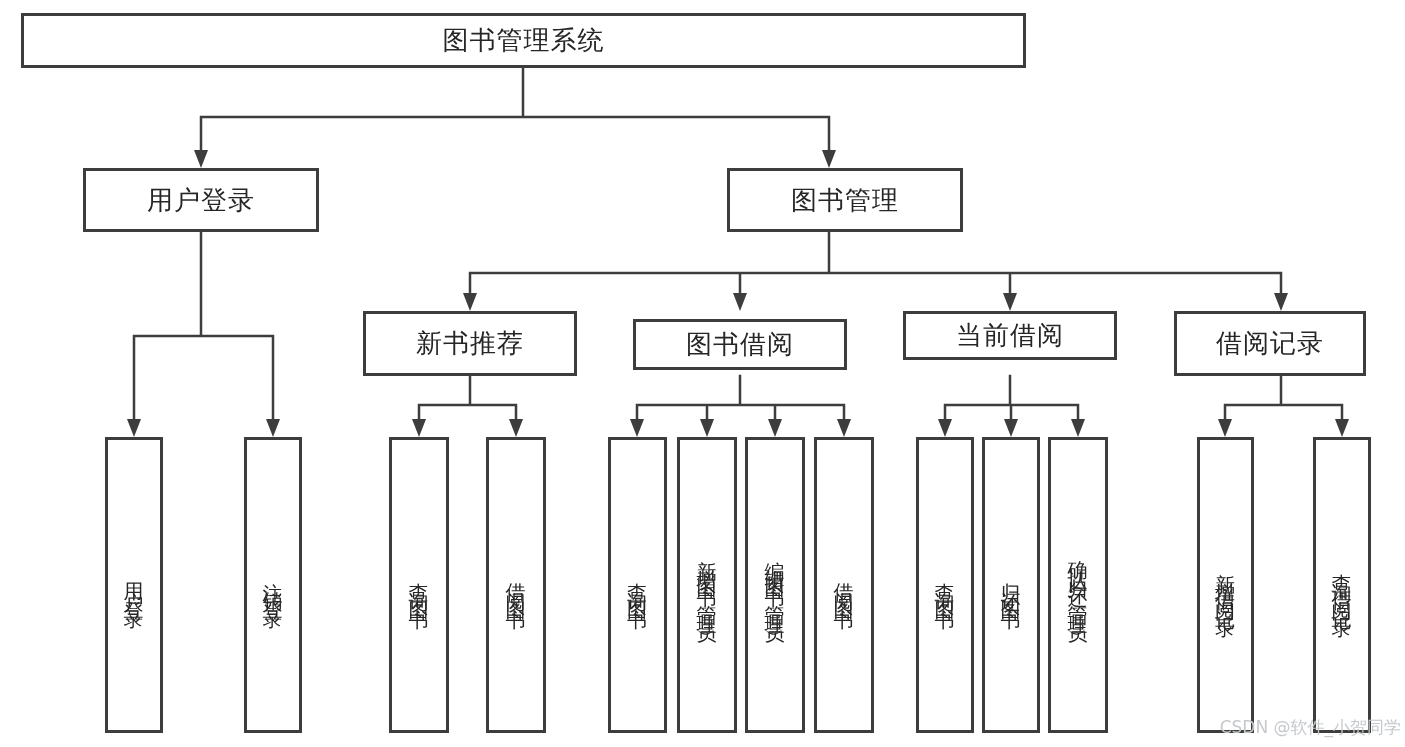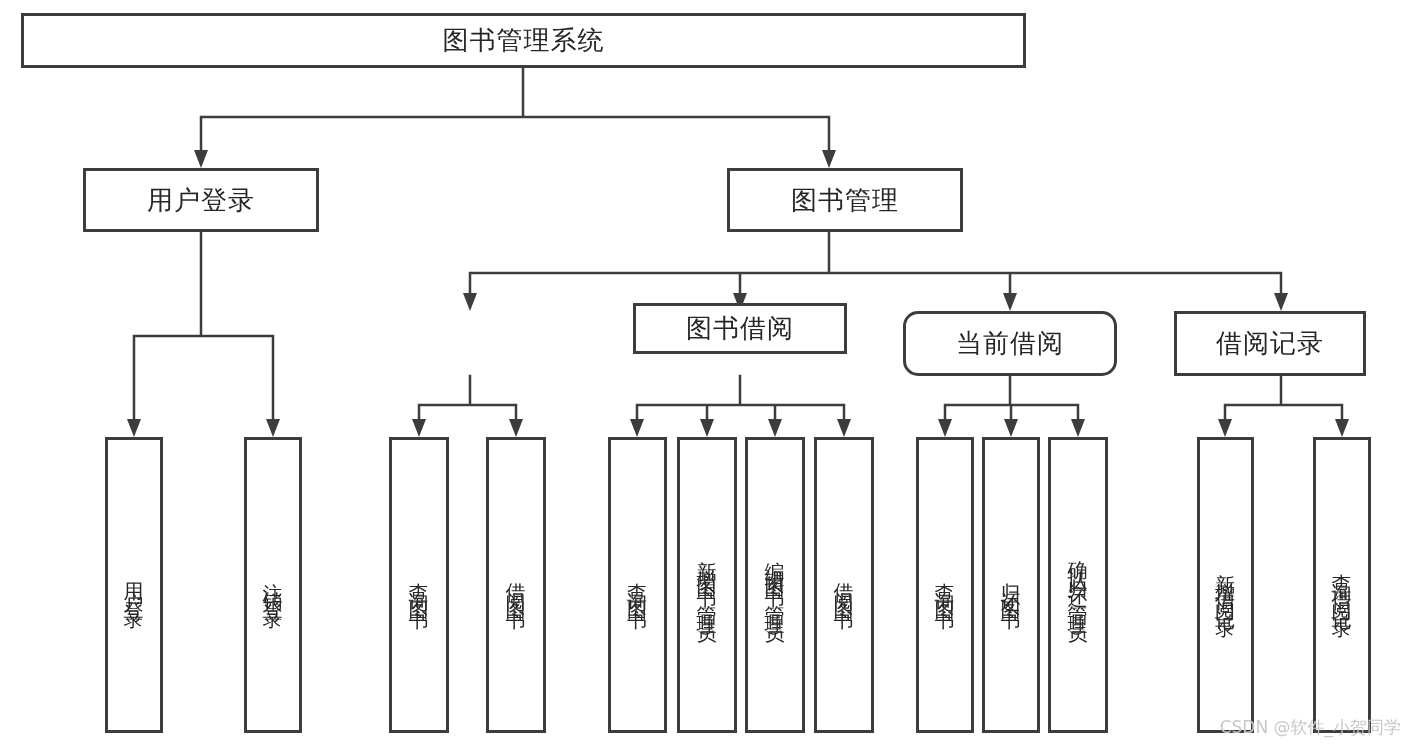--- a/index.html
+++ b/index.html
@@ -68,22 +68,23 @@
       M938 419 L952 419 L945 437 Z  M1004 419 L1018 419 L1011 437 Z
       M1071 419 L1085 419 L1078 437 Z
       M1218 419 L1232 419 L1225 437 Z  M1335 419 L1349 419 L1342 437 Z"></path>
   </svg>
 
   <div class="node hnode" style="left:21px;top:13px;width:1005px;height:55px;">图书管理系统</div>
 
   <div class="node hnode" style="left:83px;top:168px;width:236px;height:64px;">用户登录</div>
   <div class="node hnode" style="left:711px;top:168px;width:236px;height:64px;margin-left:16px;">图书管理</div>
 
-  <div class="node hnode" style="left:633px;top:303px;width:214px;height:51px;">图书借阅</div>
-  <div class="node hnode" style="left:903px;top:311px;width:214px;height:65px;border-radius:15px;">当前借阅</div>
+  <div class="node hnode" style="left:363px;top:311px;width:214px;height:65px;">新书推荐</div>
+  <div class="node hnode" style="left:633px;top:319px;width:214px;height:51px;">图书借阅</div>
+  <div class="node hnode" style="left:903px;top:311px;width:214px;height:49px;">当前借阅</div>
   <div class="node hnode" style="left:1174px;top:311px;width:192px;height:65px;">借阅记录</div>
 
   <div class="node leaf" style="left:105px;top:437px;width:58px;height:296px;">用户登录</div>
   <div class="node leaf" style="left:244px;top:437px;width:58px;height:296px;">注销登录</div>
 
   <div class="node leaf" style="left:389px;top:437px;width:60px;height:296px;">查询图书</div>
   <div class="node leaf" style="left:486px;top:437px;width:60px;height:296px;">借阅图书</div>
 
   <div class="node leaf" style="left:608px;top:437px;width:59px;height:296px;">查询图书</div>
   <div class="node leaf" style="left:677px;top:437px;width:60px;height:296px;">新增图书（管理员）</div>

